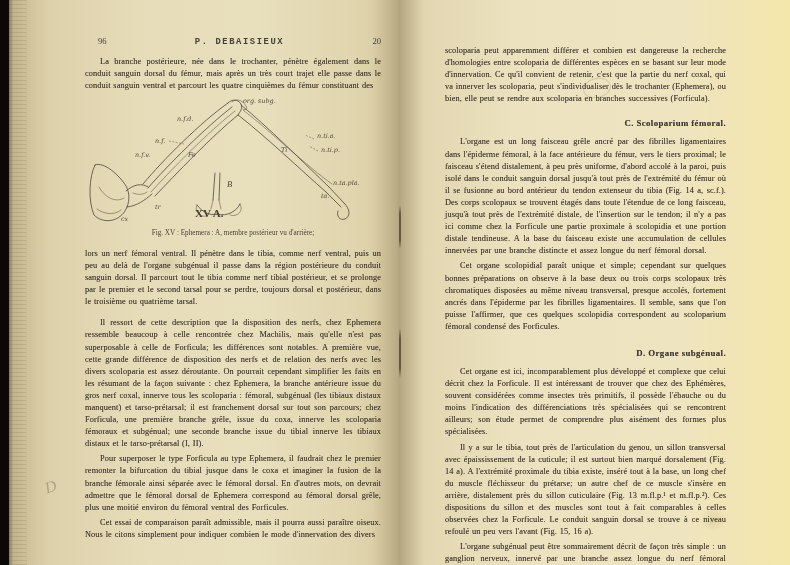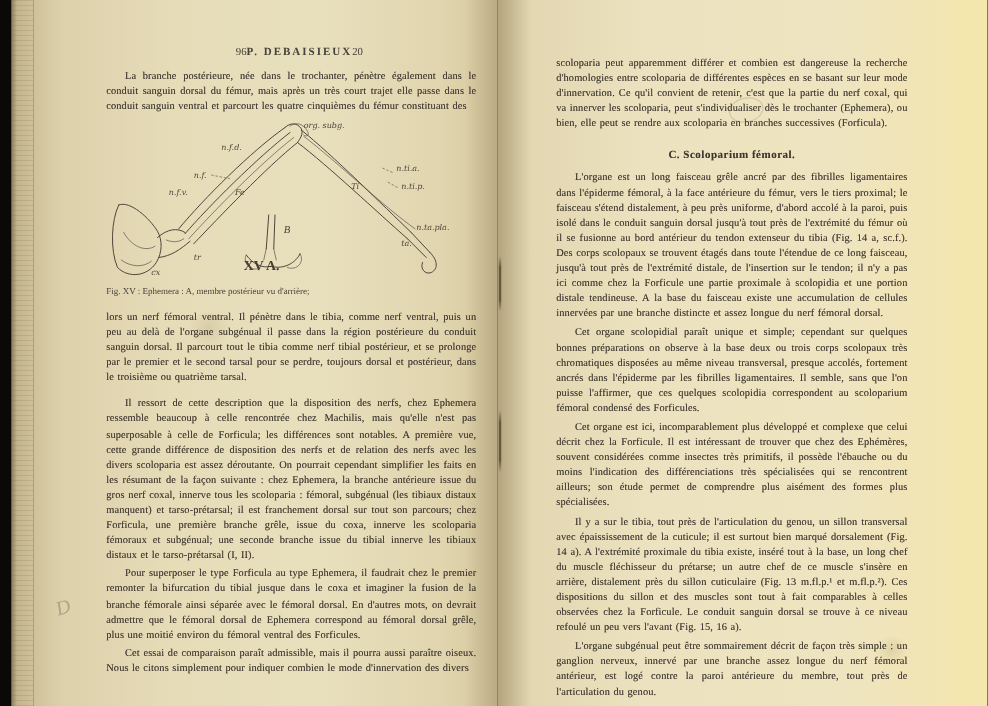--- a/index.html
+++ b/index.html
@@ -28,38 +28,38 @@
     position:absolute;top:0;bottom:0;left:372px;width:52px;pointer-events:none;
     background:linear-gradient(90deg,rgba(86,70,40,0) 0,rgba(86,70,40,.22) 48%,rgba(86,70,40,.25) 52%,rgba(86,70,40,0) 100%);
   }
   .binding-thread{position:absolute;left:399px;width:2px;background:linear-gradient(180deg,rgba(60,46,24,.0),rgba(60,46,24,.65) 20%,rgba(60,46,24,.65) 80%,rgba(60,46,24,0));border-radius:1px;}
   .thread-1{top:205px;height:44px;}
   .thread-2{top:328px;height:50px;}
   
   .text-block{position:absolute;color:#3f3831;}
   .tb-left{left:85px;top:36px;width:296px;}
   .tb-right{left:445px;top:36px;width:281px;}
-  .running-head{display:flex;justify-content:center;align-items:baseline;font-size:8.6px;color:#46403a;padding-left:13px;}
-  .running-head .center-title{font-weight:bold;letter-spacing:1.6px;font-size:8.8px;}
+  .running-head{display:flex;justify-content:space-between;align-items:baseline;font-size:8.6px;color:#46403a;padding-left:13px;}
+  .running-head .center-title{font-weight:bold;letter-spacing:1.6px;font-size:8.8px;font-family:Liberation Mono, monospace;}
   .running-head .center-title-sc{letter-spacing:.7px;font-size:6.9px;font-variant:small-caps;}
   .running-head .pg-num{font-size:8.6px;}
   p.body-text{
     margin:0 0 3px 0;font-size:8.3px;line-height:12.1px;text-align:justify;
     text-indent:15px;letter-spacing:.1px;word-spacing:.6px;
     text-shadow:0 0 .4px rgba(75,64,52,.55);
   }
   p.noindent{text-indent:0;}
   p.gap-before{margin-top:9px;}
   .section-heading{
-    text-align:center;font-weight:bold;font-size:8.8px;letter-spacing:.4px;
+    text-align:right;font-weight:bold;font-size:8.8px;letter-spacing:.4px;
     margin:13px 0 8px 0;color:#3d3730;text-shadow:0 0 .4px rgba(75,64,52,.5);
   }
   
   .figure-wrap{margin:5px 0 2px 0;}
-  .figure-caption{margin:2px 0 9px 0;text-align:left;font-size:7.2px;line-height:9.6px;color:#4a433b;}
+  .figure-caption{margin:2px 0 9px 0;text-align:center;font-size:7.2px;line-height:9.6px;color:#4a433b;}
   .fig-label{font-style:italic;font-size:6.4px;fill:#4e463c;font-family:"DejaVu Serif",serif;}
   .fig-plate{font-size:11px;font-weight:bold;fill:#453d33;font-family:"Liberation Serif",serif;}
   .fig-b{font-style:italic;font-size:8.5px;fill:#4e463c;}
   .leg-line{fill:none;stroke:#4e463c;stroke-width:.8;stroke-linecap:round;}
   .leg-thin{fill:none;stroke:#5a5045;stroke-width:.55;stroke-linecap:round;}
   .leader{stroke:#5a5045;stroke-width:.5;stroke-dasharray:2 1.4;}
   
   .pencil-mark{position:absolute;color:rgba(110,98,76,.4);font-size:16px;font-style:italic;transform:rotate(-18deg);}
   .stamp-ghost{position:absolute;border:1px solid rgba(140,126,96,.28);border-radius:50%;width:26px;height:18px;transform:rotate(-12deg);}
   .fox-spot{position:absolute;border-radius:50%;background:radial-gradient(circle,rgba(150,128,80,.18),rgba(150,128,80,0) 70%);}
@@ -154,20 +154,21 @@
 </div>
 
 <div class="text-block tb-right">
 
   <p class="body-text noindent" style="margin-top:9px;">scoloparia peut apparemment différer et combien est dangereuse la recherche d'homologies entre scoloparia de différentes espèces en se basant sur leur mode d'innervation. Ce qu'il convient de retenir, c'est que la partie du nerf coxal, qui va innerver les scoloparia, peut s'individualiser dès le trochanter (Ephemera), ou bien, elle peut se rendre aux scoloparia en branches successives (Forficula).</p>
 
   <div class="section-heading">C.  Scoloparium fémoral.</div>
   <p class="body-text">L'organe est un long faisceau grêle ancré par des fibrilles ligamentaires dans l'épiderme fémoral, à la face antérieure du fémur, vers le tiers proximal; le faisceau s'étend distalement, à peu près uniforme, d'abord accolé à la paroi, puis isolé dans le conduit sanguin dorsal jusqu'à tout près de l'extrémité du fémur où il se fusionne au bord antérieur du tendon extenseur du tibia (Fig. 14 a, sc.f.). Des corps scolopaux se trouvent étagés dans toute l'étendue de ce long faisceau, jusqu'à tout près de l'extrémité distale, de l'insertion sur le tendon; il n'y a pas ici comme chez la Forficule une partie proximale à scolopidia et une portion distale tendineuse. A la base du faisceau existe une accumulation de cellules innervées par une branche distincte et assez longue du nerf fémoral dorsal.</p>
   <p class="body-text">Cet organe scolopidial paraît unique et simple; cependant sur quelques bonnes préparations on observe à la base deux ou trois corps scolopaux très chromatiques disposées au même niveau transversal, presque accolés, fortement ancrés dans l'épiderme par les fibrilles ligamentaires. Il semble, sans que l'on puisse l'affirmer, que ces quelques scolopidia correspondent au scoloparium fémoral condensé des Forficules.</p>
 
+  <div class="section-heading" style="margin-top:15px;">D.  Organe subgénual.</div>
   <p class="body-text">Cet organe est ici, incomparablement plus développé et complexe que celui décrit chez la Forficule. Il est intéressant de trouver que chez des Ephémères, souvent considérées comme insectes très primitifs, il possède l'ébauche ou du moins l'indication des différenciations très spécialisées qui se rencontrent ailleurs; son étude permet de comprendre plus aisément des formes plus spécialisées.</p>
   <p class="body-text">Il y a sur le tibia, tout près de l'articulation du genou, un sillon transversal avec épaississement de la cuticule; il est surtout bien marqué dorsalement (Fig. 14 a). A l'extrémité proximale du tibia existe, inséré tout à la base, un long chef du muscle fléchisseur du prétarse; un autre chef de ce muscle s'insère en arrière, distalement près du sillon cuticulaire (Fig. 13 m.fl.p.¹ et m.fl.p.²). Ces dispositions du sillon et des muscles sont tout à fait comparables à celles observées chez la Forficule. Le conduit sanguin dorsal se trouve à ce niveau refoulé un peu vers l'avant (Fig. 15, 16 a).</p>
   <p class="body-text">L'organe subgénual peut être sommairement décrit de façon très simple : un ganglion nerveux, innervé par une branche assez longue du nerf fémoral antérieur, est logé contre la paroi antérieure du membre, tout près de l'articulation du genou.</p>
 </div>
 
 <div class="gutter-shadow"></div>
 <div class="binding-thread thread-1"></div>
 <div class="binding-thread thread-2"></div>
 
 </body></html>

